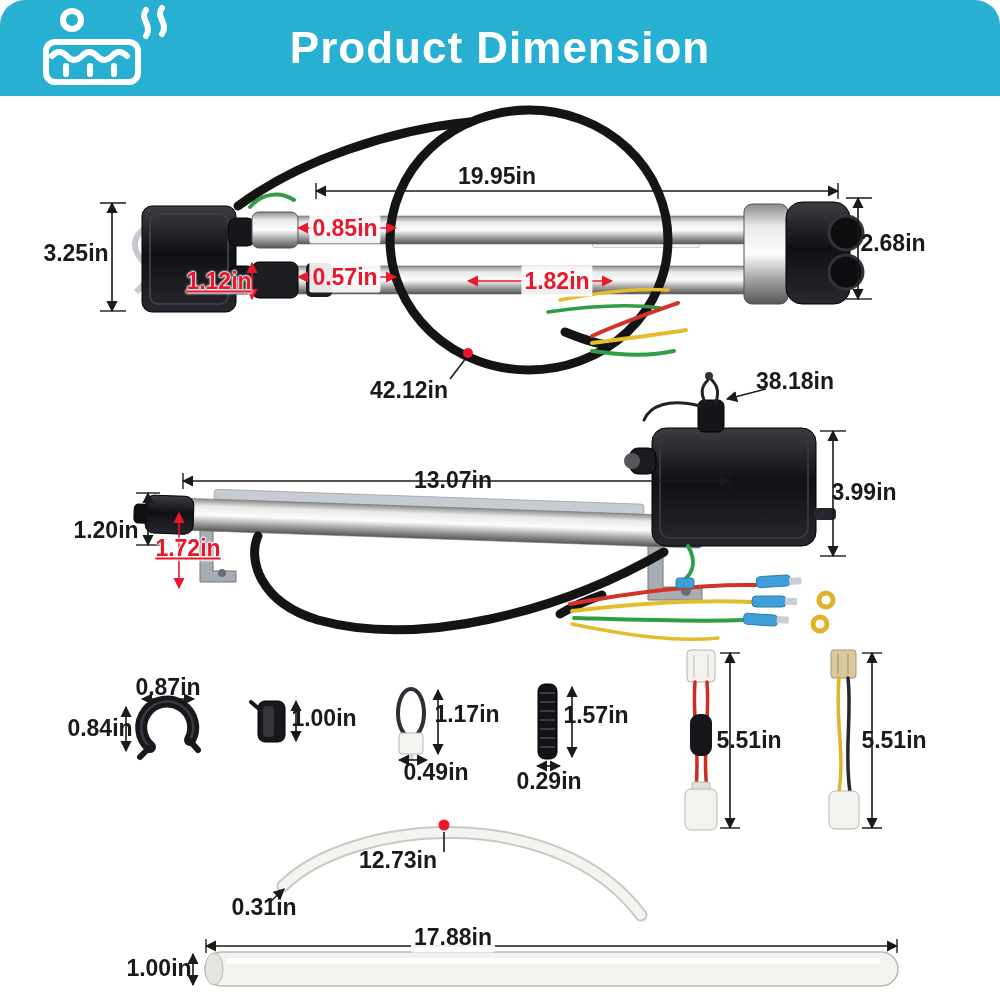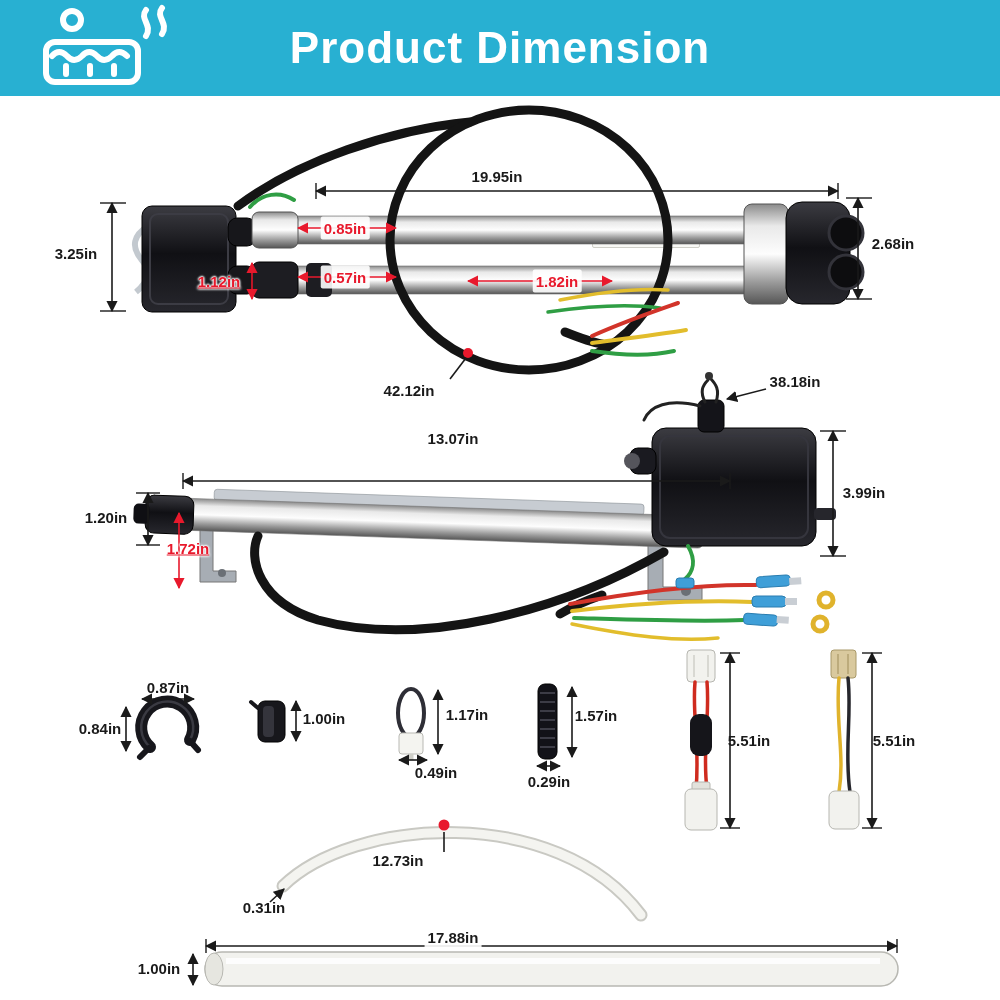--- a/index.html
+++ b/index.html
@@ -1,33 +1,33 @@
 <!DOCTYPE html>
 <html><head>
 <meta charset="utf-8">
 <style>
   html,body { margin:0; padding:0; background:#fff; }
   .stage {
     position:relative; width:1000px; height:1000px; background:#ffffff;
-    font-family:"Liberation Sans", sans-serif; overflow:hidden;
+    font-family:"Liberation Sans", sans-serif; overflow:hidden;border-radius:25px;
   }
   .banner {
     position:absolute; left:0; top:0; width:1000px; height:96px;
     background:#28b0d2;
   }
   .title {
     position:absolute; left:500px; top:48px; transform:translate(-50%,-50%);
     color:#ffffff; font-size:44px; font-weight:800; letter-spacing:1px; white-space:nowrap;
   }
   .icon-wrap { position:absolute; left:32px; top:2px; width:140px; height:92px; }
   .art { position:absolute; left:0; top:0; width:1000px; height:1000px; z-index:1; }
   .labels { position:absolute; left:0; top:0; width:1000px; height:1000px; z-index:2; pointer-events:none; }
   .dim {
     position:absolute; transform:translate(-50%,-50%);
-    font-size:15px; font-weight:bold; color:#1a1a1a; white-space:nowrap; line-height:1;
+    font-size:23px; font-weight:bold; color:#1a1a1a; white-space:nowrap; line-height:1;
   }
   .dim.red { color:#e8192c; }
   .dim.halo {
     text-shadow: 0 1px 2px rgba(255,255,255,.95), 0 -1px 2px rgba(255,255,255,.95),
                  1px 0 2px rgba(255,255,255,.95), -1px 0 2px rgba(255,255,255,.95);
     text-decoration: underline;
   }
   .dim.bg { background:rgba(255,255,255,.9); padding:4px 3px; border-radius:2px; }
   .spec-label {
     position:absolute; left:592px; top:217px; width:100px; height:27px;
@@ -287,23 +287,23 @@
     <div class="dim" style="left:497px;top:176px">19.95in</div>
     <div class="dim" style="left:76px;top:253px">3.25in</div>
     <div class="dim" style="left:893px;top:243px">2.68in</div>
     <div class="dim red bg" style="left:345px;top:228px">0.85in</div>
     <div class="dim red halo" style="left:219px;top:281px">1.12in</div>
     <div class="dim red bg" style="left:345px;top:277px">0.57in</div>
     <div class="dim red bg" style="left:557px;top:281px">1.82in</div>
     <div class="dim" style="left:409px;top:390px">42.12in</div>
 
     <div class="dim" style="left:795px;top:381px">38.18in</div>
-    <div class="dim" style="left:453px;top:438px">13.07in</div>
+    <div class="dim" style="left:453px;top:480px">13.07in</div>
     <div class="dim" style="left:864px;top:492px">3.99in</div>
-    <div class="dim" style="left:106px;top:517px">1.20in</div>
+    <div class="dim" style="left:106px;top:530px">1.20in</div>
     <div class="dim red halo" style="left:188px;top:548px">1.72in</div>
 
     <div class="dim" style="left:168px;top:687px">0.87in</div>
     <div class="dim" style="left:100px;top:728px">0.84in</div>
     <div class="dim" style="left:324px;top:718px">1.00in</div>
     <div class="dim" style="left:467px;top:714px">1.17in</div>
     <div class="dim" style="left:436px;top:772px">0.49in</div>
     <div class="dim" style="left:596px;top:715px">1.57in</div>
     <div class="dim" style="left:549px;top:781px">0.29in</div>
     <div class="dim" style="left:749px;top:740px">5.51in</div>

